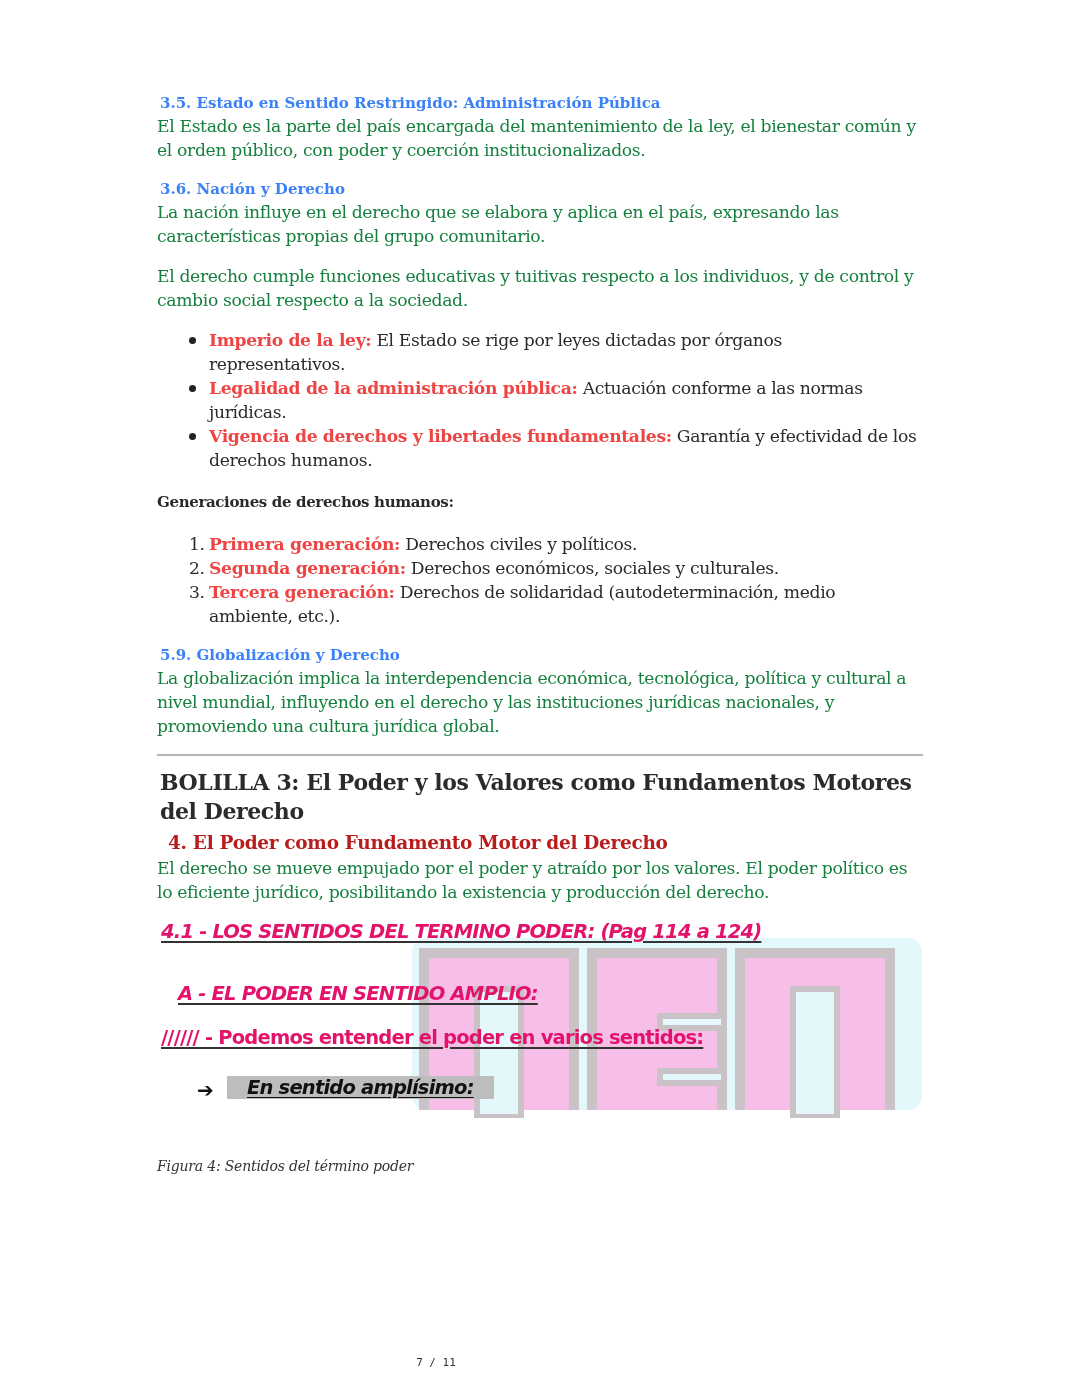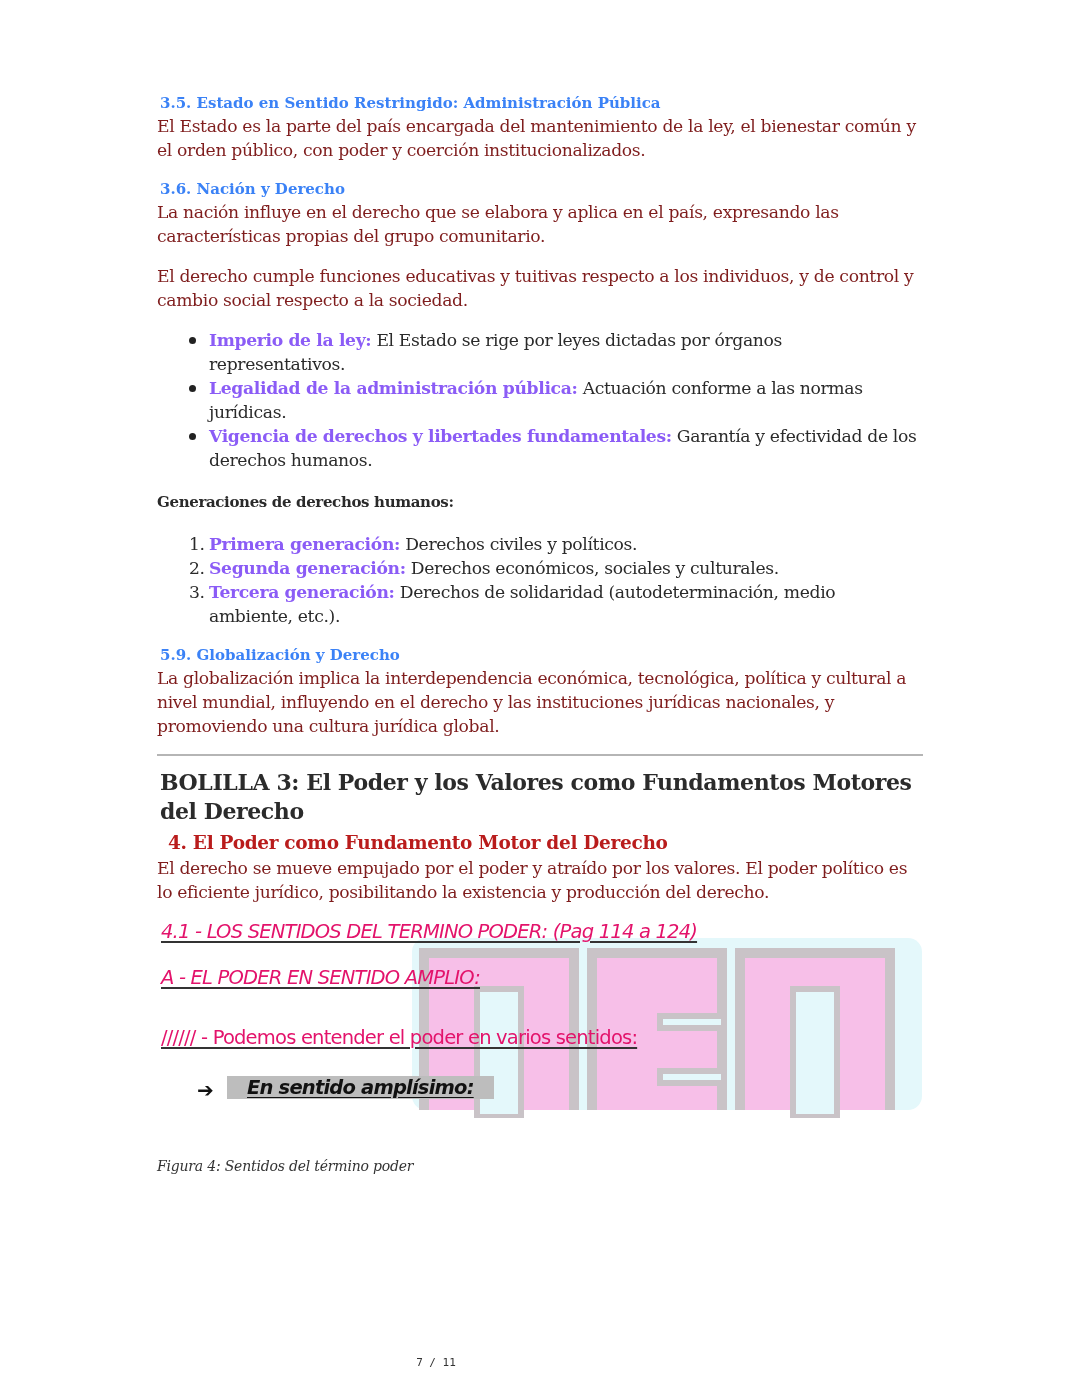--- a/index.html
+++ b/index.html
@@ -7,33 +7,33 @@
       width: 1080px; height: 1397px; position: relative; overflow: hidden;
       font-family: "DejaVu Serif", "Liberation Serif", serif;
       color: #2a2a2a;
     }
     .page { position: absolute; left: 157px; top: 92px; width: 766px; }
     .h3 {
       font-family: "DejaVu Serif", serif; font-weight: bold;
       font-size: 15px; color: #3b82f6; margin: 0 0 0 3px; line-height: 22px;
     }
     .p {
-      font-size: 17.2px; line-height: 24px; margin: 0; color: #7f1d1d;
+      font-size: 17.2px; line-height: 24px; margin: 0; color: #15803d;
       letter-spacing: -0.35px;
     }
     .block { margin-bottom: 16px; }
     ul.bullets { margin: 0; padding: 0 0 0 52px; list-style: none; }
     ul.bullets li {
       position: relative; font-size: 17.2px; line-height: 24px; letter-spacing: -0.35px;
     }
     ul.bullets li::before {
       content: ""; position: absolute; left: -20px; top: 9px;
       width: 7px; height: 7px; border-radius: 50%; background: #222;
     }
-    b { font-weight: bold; color: #8b5cf6; }
+    b { font-weight: bold; color: #ef4444; }
     .gen-title { font-size: 15px; font-weight: bold; line-height: 24px; margin: 18px 0 18px 0; letter-spacing: -0.35px; }
     ol.gens { margin: 0; padding: 0 0 0 52px; list-style: none; }
     ol.gens li { position: relative; font-size: 17.2px; line-height: 24px; letter-spacing: -0.35px; }
     ol.gens li .num { position: absolute; left: -20px; }
     hr.rule { border: none; border-top: 2px solid #b5b5b5; margin: 16px 0 12px 0; }
     .h1 {
       font-size: 22px; font-weight: bold; line-height: 29px; margin: 0 0 4px 3px; color: #2b2b2b;
       letter-spacing: -0.4px;
     }
     .h2 {
@@ -46,21 +46,21 @@
       background: #e4f8fb; border-radius: 14px;
     }
     .wm-letter {
       position: absolute; top: 30px; height: 162px;
       background: #f7bfe8; border: 10px solid #c9c3c7; box-sizing: border-box; border-bottom: none;
     }
     .wm-hole { position: absolute; background: #e4f8fb; border: 6px solid #c9c3c7; box-sizing: border-box; }
     .fig-line {
       position: absolute; left: 4px;
       font-family: "DejaVu Sans", "Liberation Sans", sans-serif;
-      font-weight: normal; color: #e3136b; font-size: 19.5px;
+      font-weight: bold; color: #e3136b; font-size: 19.5px;
       text-decoration: underline; text-decoration-color: #333; text-decoration-thickness: 2px;
       text-underline-offset: 3px; letter-spacing: -0.8px; white-space: nowrap;
     }
     .fig-line.italic { font-style: italic; }
     .fig-arrow {
       position: absolute; left: 40px; top: 160px;
       font-family: "DejaVu Sans", sans-serif; font-weight: bold; font-size: 20px; color: #111;
     }
     .fig-amplisimo {
       position: absolute; left: 70px; top: 158px;
@@ -129,21 +129,21 @@
     </div>
     <div class="wm-letter" style="left:430px; width:140px;">
       <div class="wm-hole" style="left:60px; top:55px; width:70px; height:18px;"></div>
       <div class="wm-hole" style="left:60px; top:110px; width:70px; height:18px;"></div>
     </div>
     <div class="wm-letter" style="left:578px; width:160px;">
       <div class="wm-hole" style="left:45px; top:28px; width:50px; height:134px;"></div>
     </div>
 
     <div class="fig-line italic" style="top:2px;">4.1 - LOS SENTIDOS DEL TERMINO PODER: (Pag 114 a 124)</div>
-    <div class="fig-line italic" style="top:48px;">A - EL PODER EN SENTIDO AMPLIO:</div>
+    <div class="fig-line italic" style="top:64px;margin-left:17px;">A - EL PODER EN SENTIDO AMPLIO:</div>
     <div class="fig-line" style="top:108px;">////// - Podemos entender el poder en varios sentidos:</div>
     <div class="fig-arrow">➔</div>
     <div class="fig-amplisimo">En sentido amplísimo:</div>
   </div>
 
   <div class="caption">Figura 4: Sentidos del término poder</div>
 </div>
 
 <div class="page-num">7 / 11</div>
 

